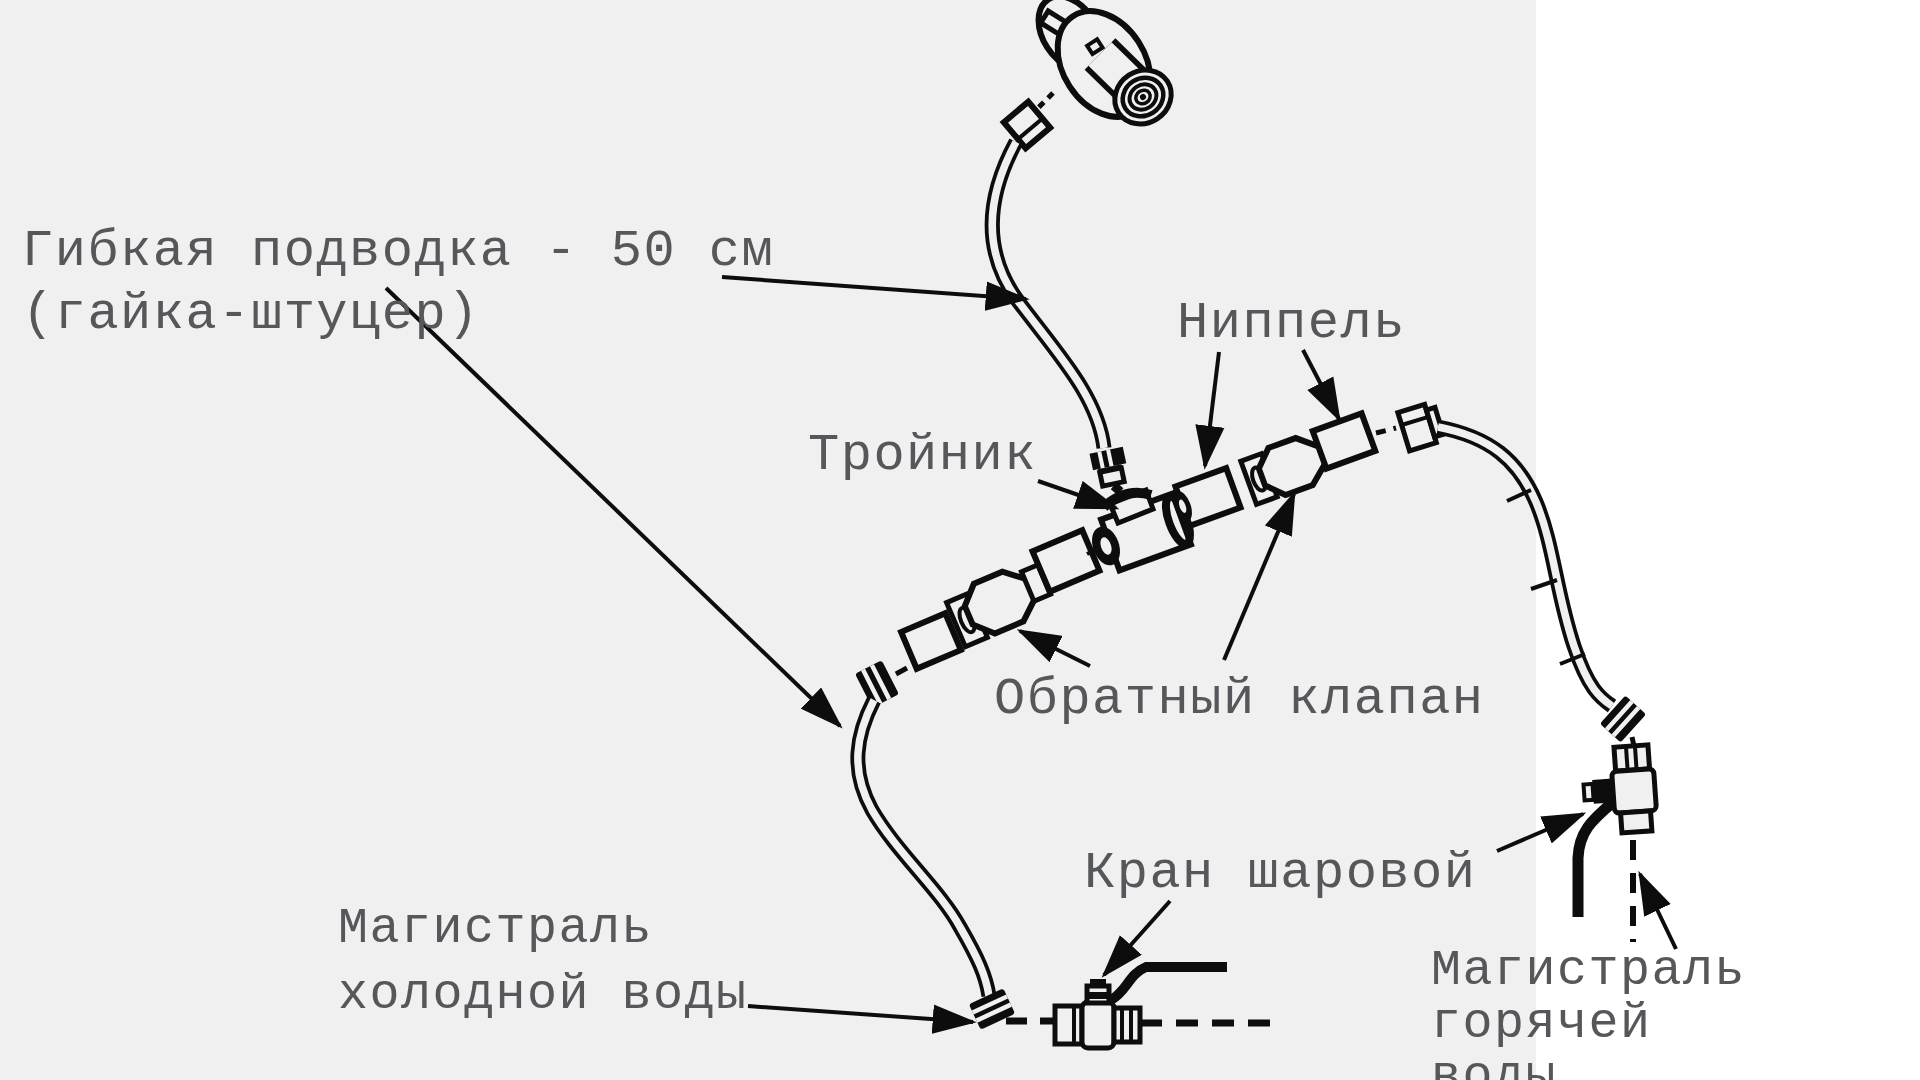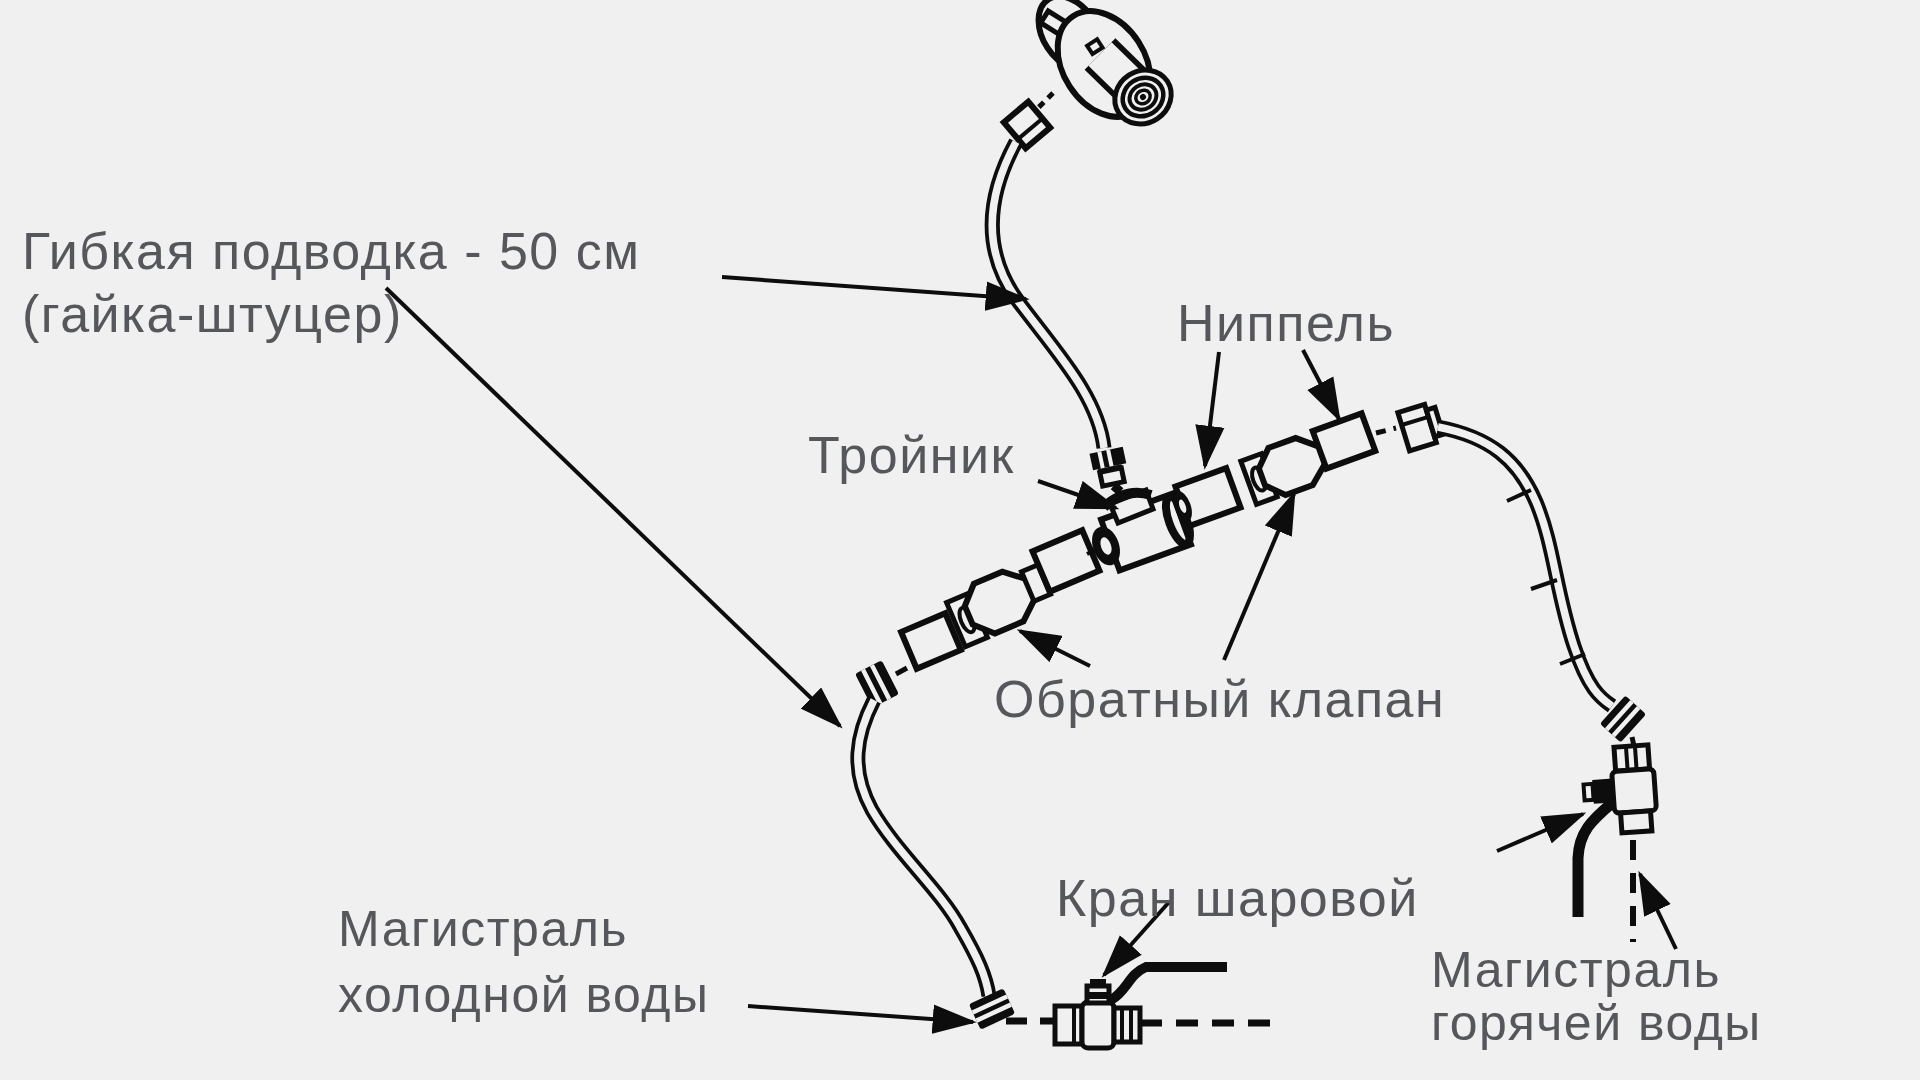--- a/index.html
+++ b/index.html
@@ -1,18 +1,18 @@
 <!DOCTYPE html>
 <html><head>
 <meta charset="utf-8">
 <style>
   html,body{margin:0;padding:0;}
   body{width:1920px;height:1080px;overflow:hidden;}
-  #stage{position:relative;width:1920px;height:1080px;background:#f0f0f0;
-         font-family:Liberation Sans, sans-serif;}
+  #stage{position:relative;width:1536px;height:1080px;background:#f0f0f0;
+         font-family:Liberation Mono, monospace;}
   #art{position:absolute;left:0;top:0;}
   .lbl{position:absolute;color:#55575a;font-size:52px;line-height:63px;
        letter-spacing:1.5px;white-space:pre-line;user-select:none;}
   .lbl.small{font-size:50px;}
 </style>
 </head>
 <body>
 
 <div id="stage">
 
@@ -207,21 +207,21 @@
 
 <div class="lbl" style="left:22px;top:220px;">Гибкая подводка - 50 см
 (гайка-штуцер)</div>
 
 <div class="lbl" style="left:808px;top:424px;">Тройник</div>
 
 <div class="lbl" style="left:994px;top:668px;">Обратный клапан</div>
 
 <div class="lbl" style="left:1177px;top:292px;">Ниппель</div>
 
-<div class="lbl" style="left:1056px;top:842px;margin-top:25px;">Кран шаровой</div>
+<div class="lbl" style="left:1084px;top:842px;">Кран шаровой</div>
 
 <div class="lbl small" style="left:338px;top:896px;line-height:66px;">Магистраль
 холодной воды</div>
 
 <div class="lbl small" style="left:1431px;top:944px;line-height:53px;">Магистраль
 горячей воды</div>
 
 </div>
 
 </body></html>

